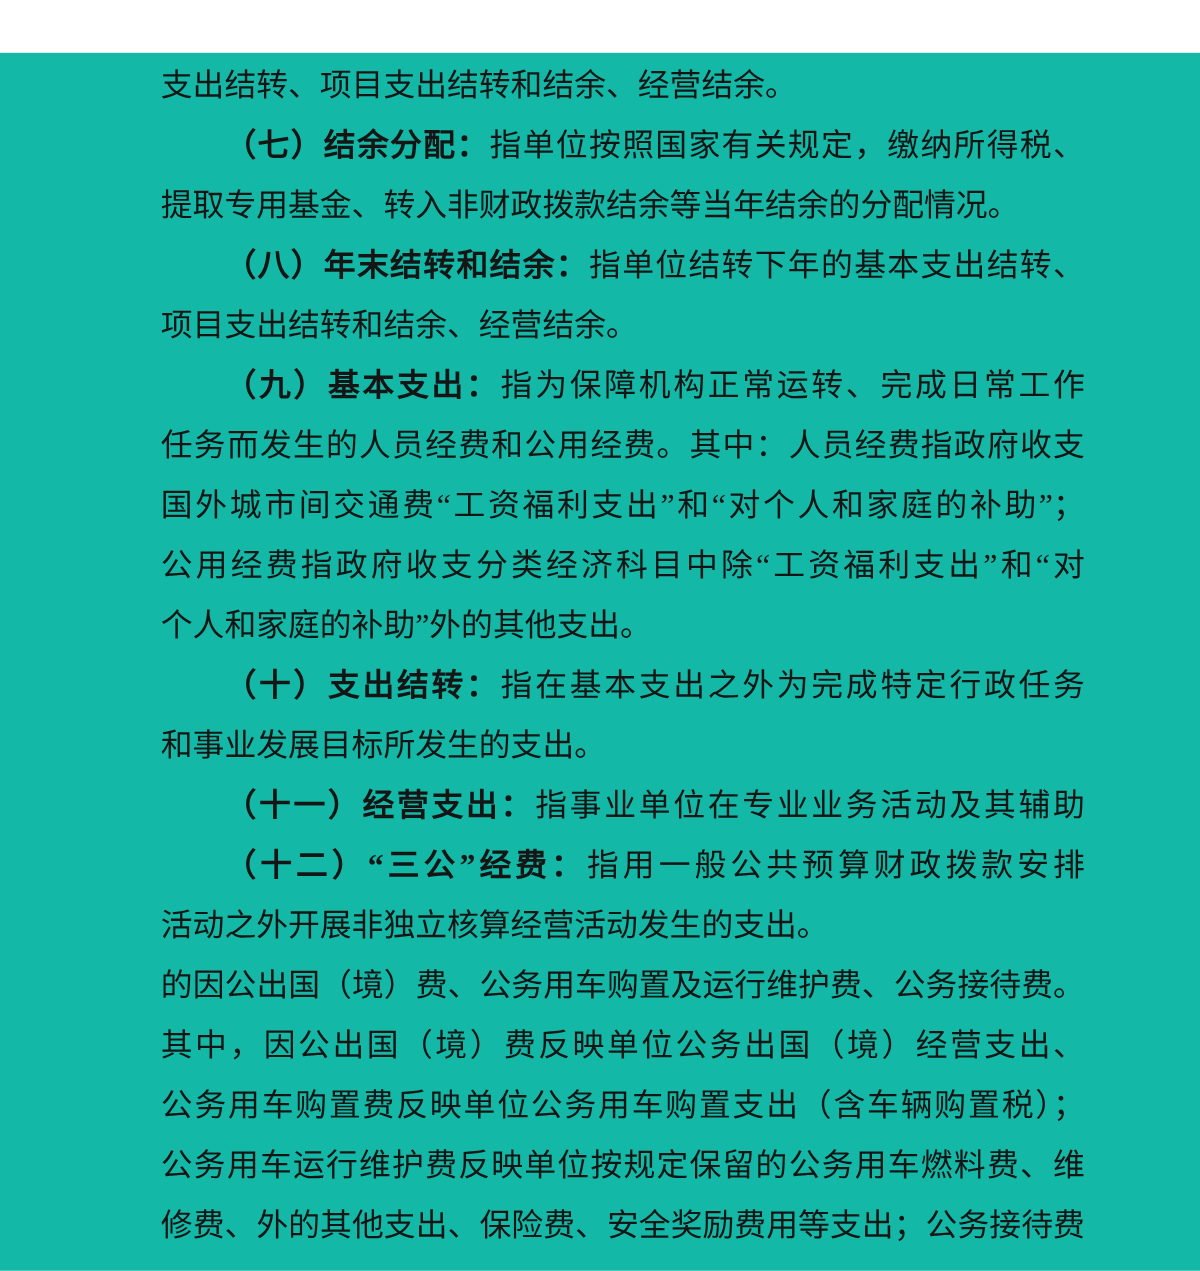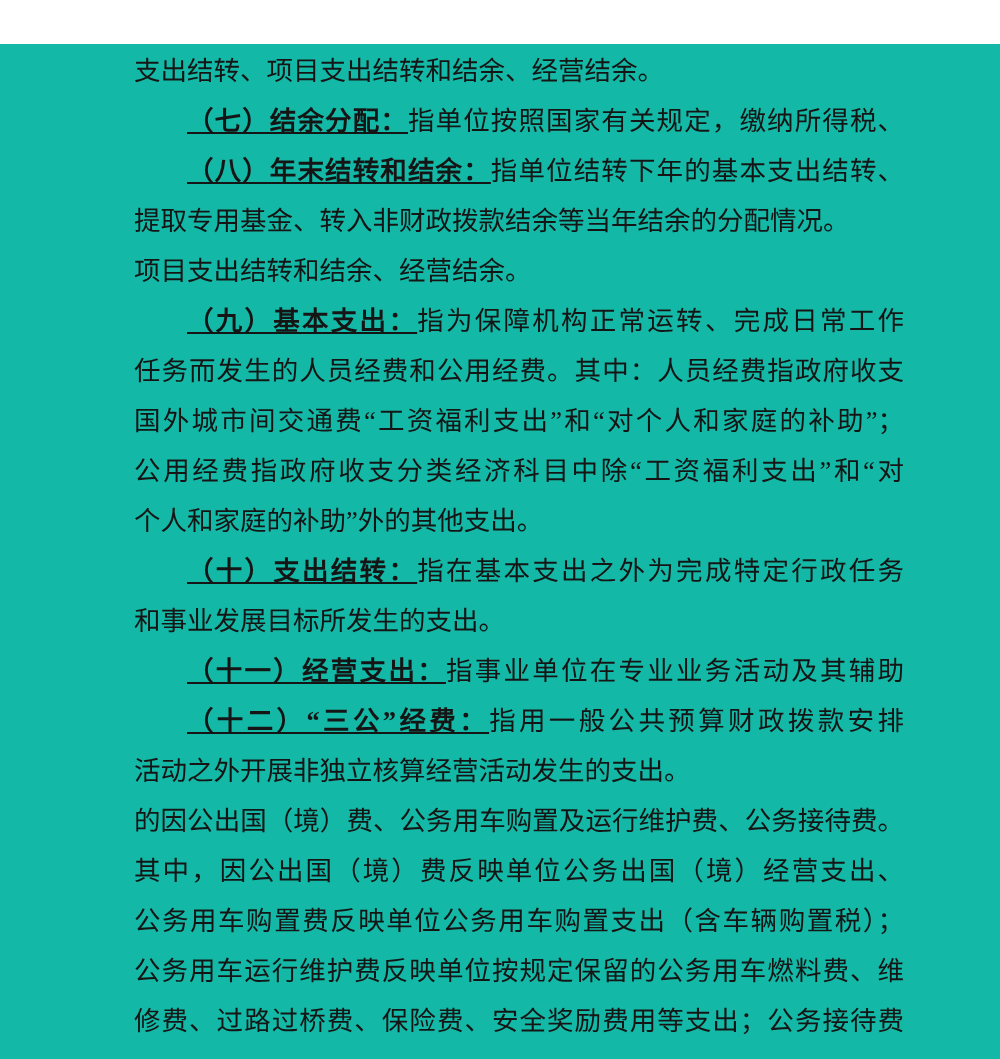--- a/index.html
+++ b/index.html
@@ -36,45 +36,44 @@
   }
   .line.justify {
     text-align: justify;
     text-align-last: justify;
   }
   .line.indent {
     text-indent: 2em;
   }
   .term {
     font-weight: 700;
-    text-decoration: underline;
   }
   .body-text {
     font-weight: 400;
   }
 </style>
 </head>
 <body>
 
 <div class="page">
   <div class="text-block">
       <div class="line"><span class="body-text">支出结转、项目支出结转和结余、经营结余。</span></div>
       <div class="line justify indent"><span class="term">（七）结余分配：</span><span class="body-text">指单位按照国家有关规定，缴纳所得税、</span></div>
+      <div class="line"><span class="body-text">提取专用基金、转入非财政拨款结余等当年结余的分配情况。</span></div>
       <div class="line justify indent"><span class="term">（八）年末结转和结余：</span><span class="body-text">指单位结转下年的基本支出结转、</span></div>
-      <div class="line"><span class="body-text">提取专用基金、转入非财政拨款结余等当年结余的分配情况。</span></div>
       <div class="line"><span class="body-text">项目支出结转和结余、经营结余。</span></div>
       <div class="line justify indent"><span class="term">（九）基本支出：</span><span class="body-text">指为保障机构正常运转、完成日常工作</span></div>
       <div class="line justify"><span class="body-text">任务而发生的人员经费和公用经费。其中：人员经费指政府收支</span></div>
       <div class="line justify"><span class="body-text">国外城市间交通费“工资福利支出”和“对个人和家庭的补助”；</span></div>
       <div class="line justify"><span class="body-text">公用经费指政府收支分类经济科目中除“工资福利支出”和“对</span></div>
       <div class="line"><span class="body-text">个人和家庭的补助”外的其他支出。</span></div>
       <div class="line justify indent"><span class="term">（十）支出结转：</span><span class="body-text">指在基本支出之外为完成特定行政任务</span></div>
       <div class="line"><span class="body-text">和事业发展目标所发生的支出。</span></div>
       <div class="line justify indent"><span class="term">（十一）经营支出：</span><span class="body-text">指事业单位在专业业务活动及其辅助</span></div>
       <div class="line justify indent"><span class="term">（十二）“三公”经费：</span><span class="body-text">指用一般公共预算财政拨款安排</span></div>
       <div class="line"><span class="body-text">活动之外开展非独立核算经营活动发生的支出。</span></div>
       <div class="line justify"><span class="body-text">的因公出国（境）费、公务用车购置及运行维护费、公务接待费。</span></div>
       <div class="line justify"><span class="body-text">其中，因公出国（境）费反映单位公务出国（境）经营支出、</span></div>
       <div class="line justify"><span class="body-text">公务用车购置费反映单位公务用车购置支出（含车辆购置税）；</span></div>
       <div class="line justify"><span class="body-text">公务用车运行维护费反映单位按规定保留的公务用车燃料费、维</span></div>
-      <div class="line justify"><span class="body-text">修费、过路过桥费、保险费、安全奖励费用等支出；公务接待费</span></div>
+      <div class="line justify"><span class="body-text">修费、外的其他支出、保险费、安全奖励费用等支出；公务接待费</span></div>
     </div>
 </div>
 
 </body></html>

